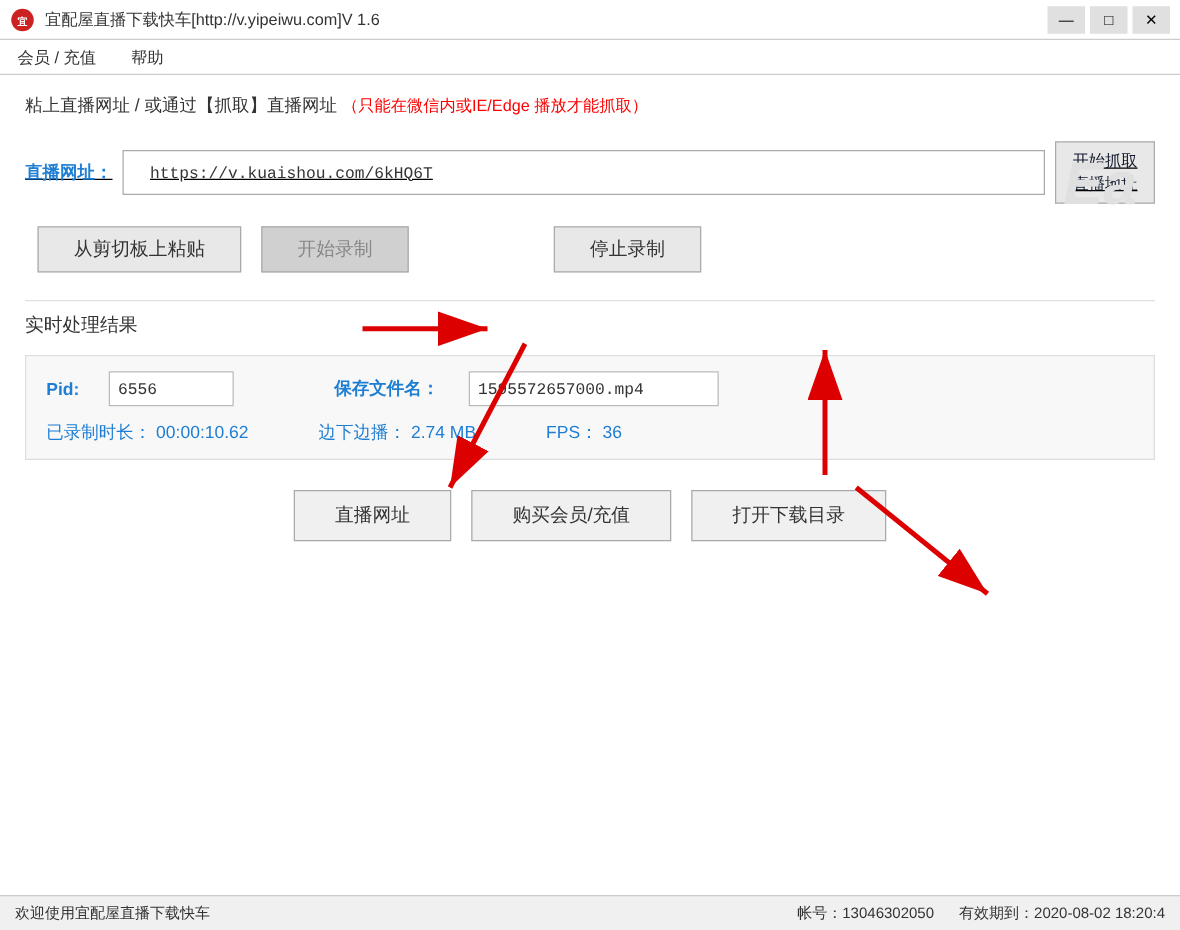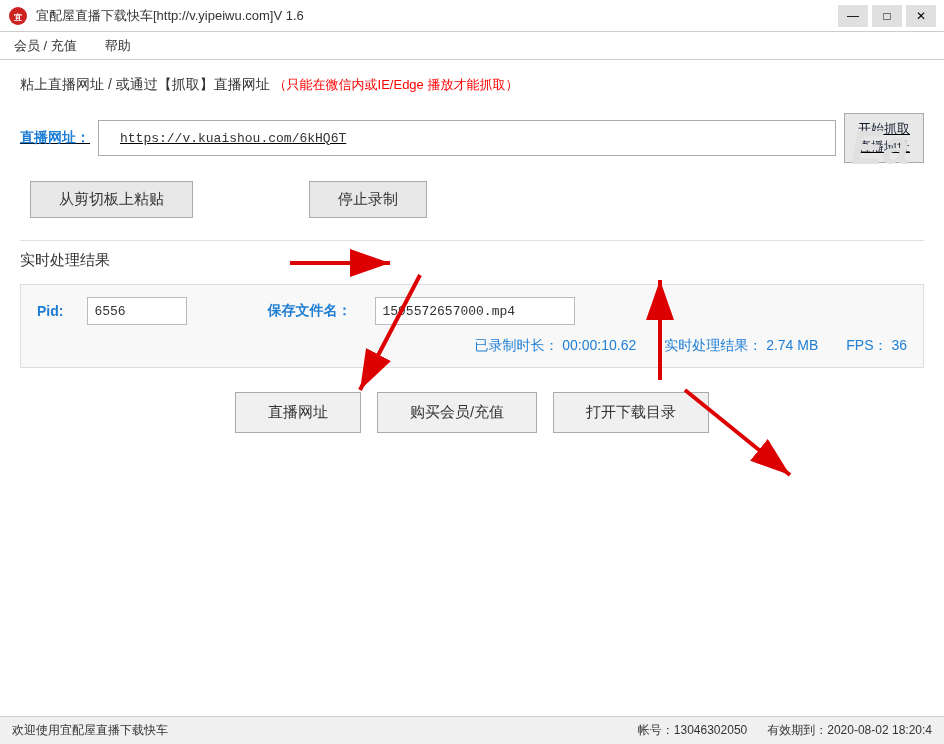--- a/index.html
+++ b/index.html
@@ -203,22 +203,21 @@
       font-size: 13px;
       color: #333;
       font-family: "Courier New", monospace;
     }
     .pid-input { width: 100px; }
     .filename-input { width: 200px; }
 
     .results-row2 {
       display: flex;
       align-items: center;
-      gap: 28px;
-      justify-content: flex-end;
+      gap: 56px;
     }
     .stat-item {
       font-size: 14px;
       color: #1e7ed4;
     }
     .stat-value {
       color: #1e7ed4;
       font-weight: normal;
     }
 
@@ -317,20 +316,21 @@
   <div class="url-row">
     <span class="url-label">直播网址：</span>
     <input class="url-input" type="text" value="https://v.kuaishou.com/6kHQ6T" style="">
     <button class="capture-btn" style="white-space:pre-line;">开始抓取
 直播地址</button>
   </div>
 
   <div class="button-row">
     <button class="action-btn">从剪切板上粘贴</button>
 
+    <button class="action-btn start-btn disabled">开始录制</button>
     <button class="action-btn" style="margin-left:100px;">停止录制</button>
   </div>
 
   <svg class="arrows-svg" viewBox="0 0 940 350" xmlns="http://www.w3.org/2000/svg">
 
     <defs>
       <marker id="arrowhead" markerWidth="10" markerHeight="7" refX="10" refY="3.5" orient="auto">
         <polygon points="0 0, 10 3.5, 0 7" fill="#dd0000"></polygon>
       </marker>
     </defs>
@@ -356,21 +356,21 @@
         <span class="result-label">保存文件名：</span>
         <input class="result-input filename-input" type="text" value="1595572657000.mp4" style="">
       </div>
     </div>
     <div class="results-row2">
       <span class="stat-item">
         <span>已录制时长：</span>
         <span class="stat-value">00:00:10.62</span>
       </span>
       <span class="stat-item">
-        <span>实时处理结果：</span>
+        <span>边下边播：</span>
         <span class="stat-value">2.74 MB</span>
       </span>
       <span class="stat-item">
         <span>FPS：</span>
         <span class="stat-value">36</span>
       </span>
     </div>
   </div>
 
   <div class="bottom-buttons">

